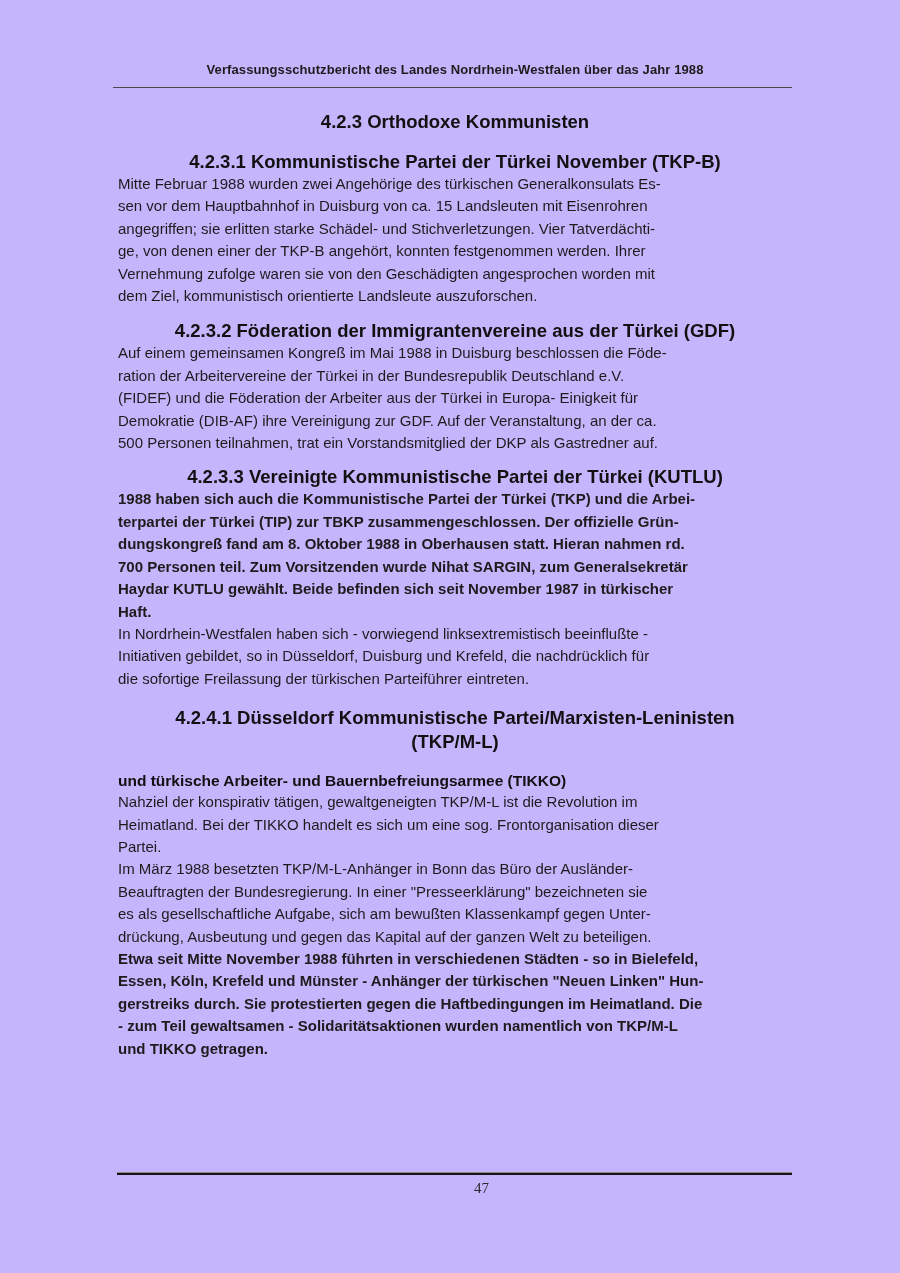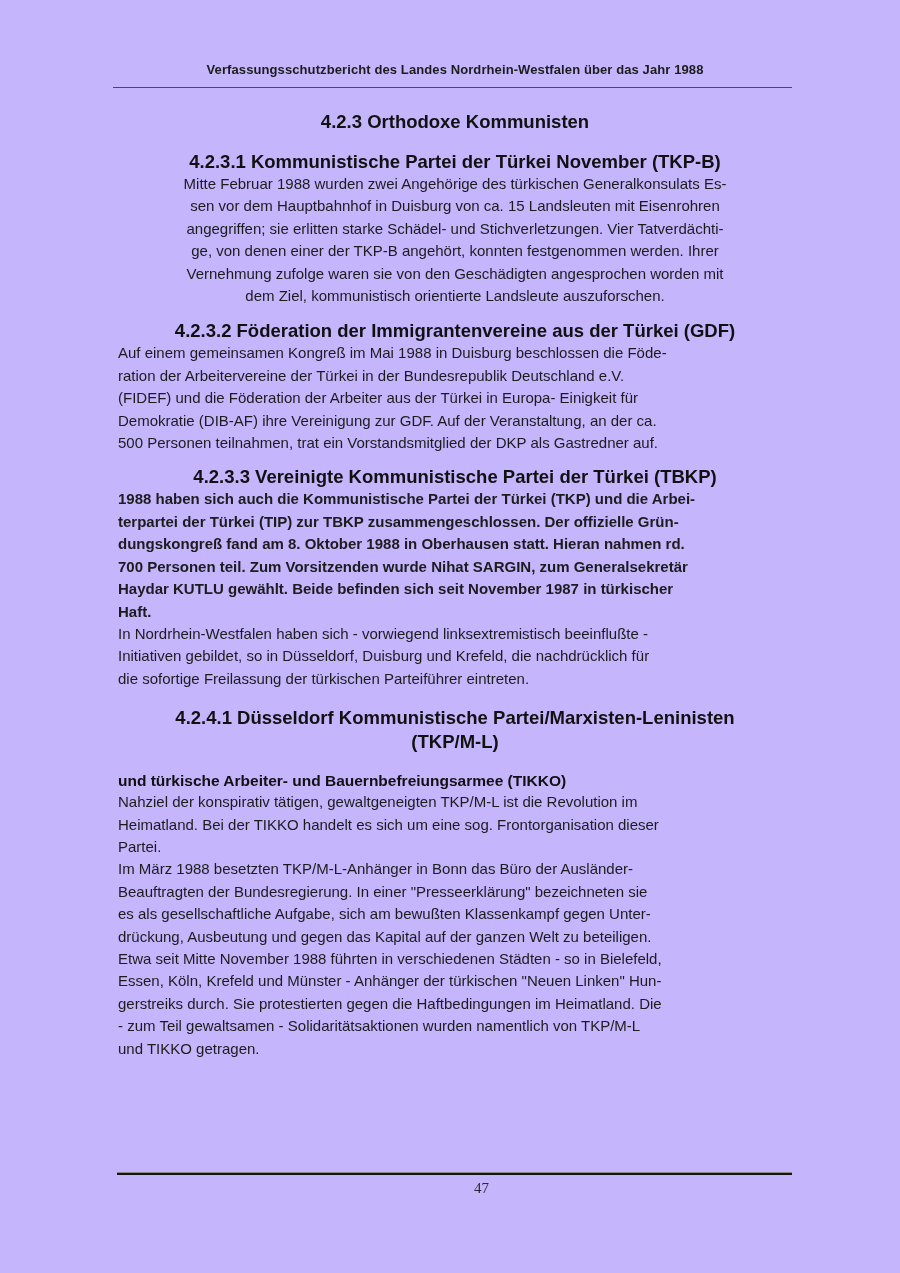--- a/index.html
+++ b/index.html
@@ -65,26 +65,26 @@
     color: #111111;
   }
   p.body-text {
     font-size: 15px;
     line-height: 22.4px;
     margin: 0;
     padding: 0;
     white-space: pre-line;
     color: #1c1c1c;
   }
-  .p-1 { margin-top: 17px; text-align: center; }
+  .p-1 { margin-top: 17px; }
   .p-2 { margin-top: 15px; }
   .p-3 { margin-top: 13px; font-weight: bold; }
   .p-4 { margin-top: 10px; }
   .p-5 { margin-top: 8px; }
-  .p-6 { margin-top: 9px; }
+  .p-6 { margin-top: 9px; font-weight: bold; }
   .footer {
     position: absolute;
     left: 117px;
     width: 675px;
     top: 1172px;
   }
   .footer-rule {
     height: 2px;
     background: #151515;
     border-top: 1px solid #8a8a8a;
@@ -119,21 +119,21 @@
 dem Ziel, kommunistisch orientierte Landsleute auszuforschen.</p>
 
     <h2 class="h-4232">4.2.3.2 Föderation der Immigrantenvereine aus der Türkei (GDF)</h2>
 
     <p class="body-text p-2">Auf einem gemeinsamen Kongreß im Mai 1988 in Duisburg beschlossen die Föde-
 ration der Arbeitervereine der Türkei in der Bundesrepublik Deutschland e.V.
 (FIDEF) und die Föderation der Arbeiter aus der Türkei in Europa- Einigkeit für
 Demokratie (DIB-AF) ihre Vereinigung zur GDF. Auf der Veranstaltung, an der ca.
 500 Personen teilnahmen, trat ein Vorstandsmitglied der DKP als Gastredner auf.</p>
 
-    <h2 class="h-4233">4.2.3.3 Vereinigte Kommunistische Partei der Türkei (TBKP)</h2>
+    <h2 class="h-4233">4.2.3.3 Vereinigte Kommunistische Partei der Türkei (KUTLU)</h2>
 
     <p class="body-text p-3">1988 haben sich auch die Kommunistische Partei der Türkei (TKP) und die Arbei-
 terpartei der Türkei (TIP) zur TBKP zusammengeschlossen. Der offizielle Grün-
 dungskongreß fand am 8. Oktober 1988 in Oberhausen statt. Hieran nahmen rd.
 700 Personen teil. Zum Vorsitzenden wurde Nihat SARGIN, zum Generalsekretär
 Haydar KUTLU gewählt. Beide befinden sich seit November 1987 in türkischer
 Haft.</p>
 
     <p class="body-text p-4">In Nordrhein-Westfalen haben sich - vorwiegend linksextremistisch beeinflußte -
 Initiativen gebildet, so in Düsseldorf, Duisburg und Krefeld, die nachdrücklich für

